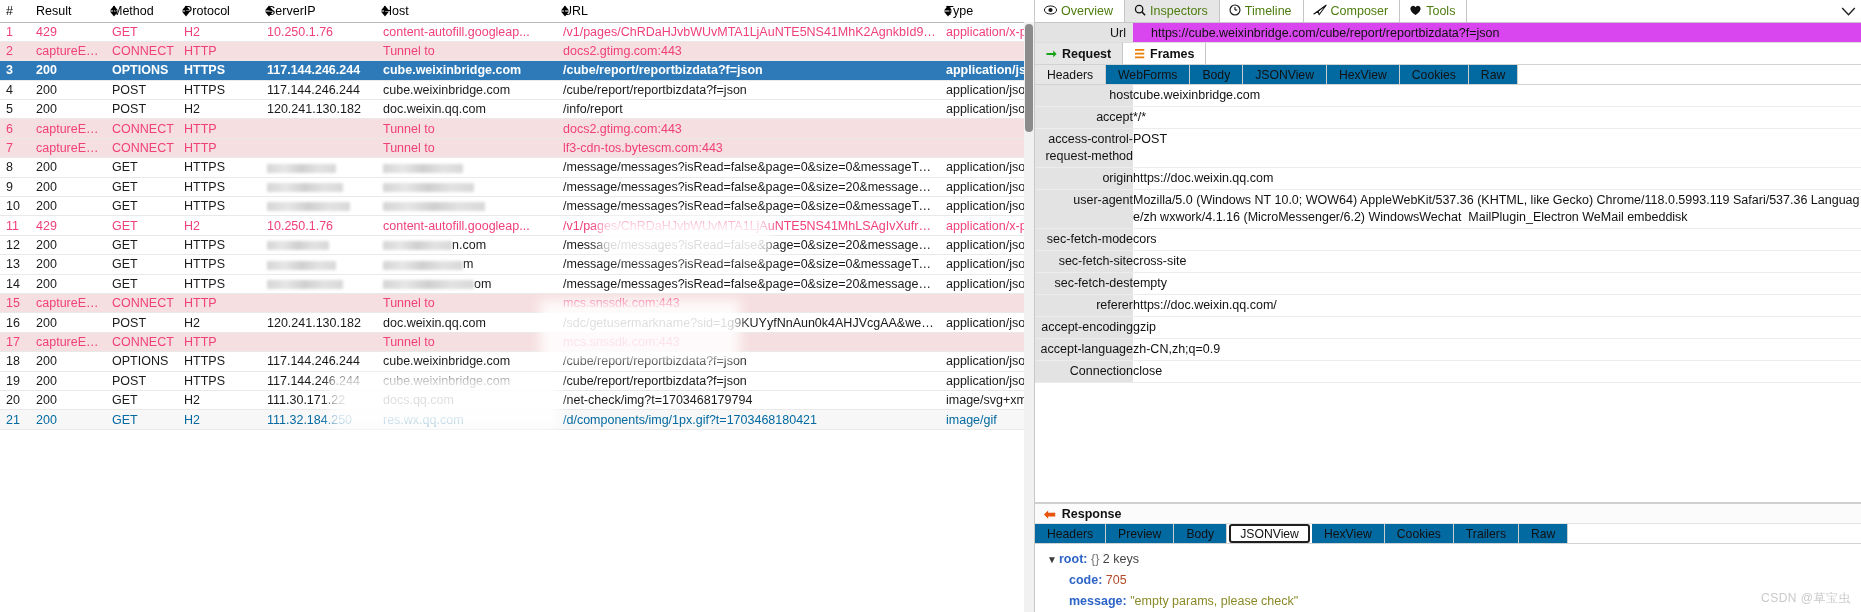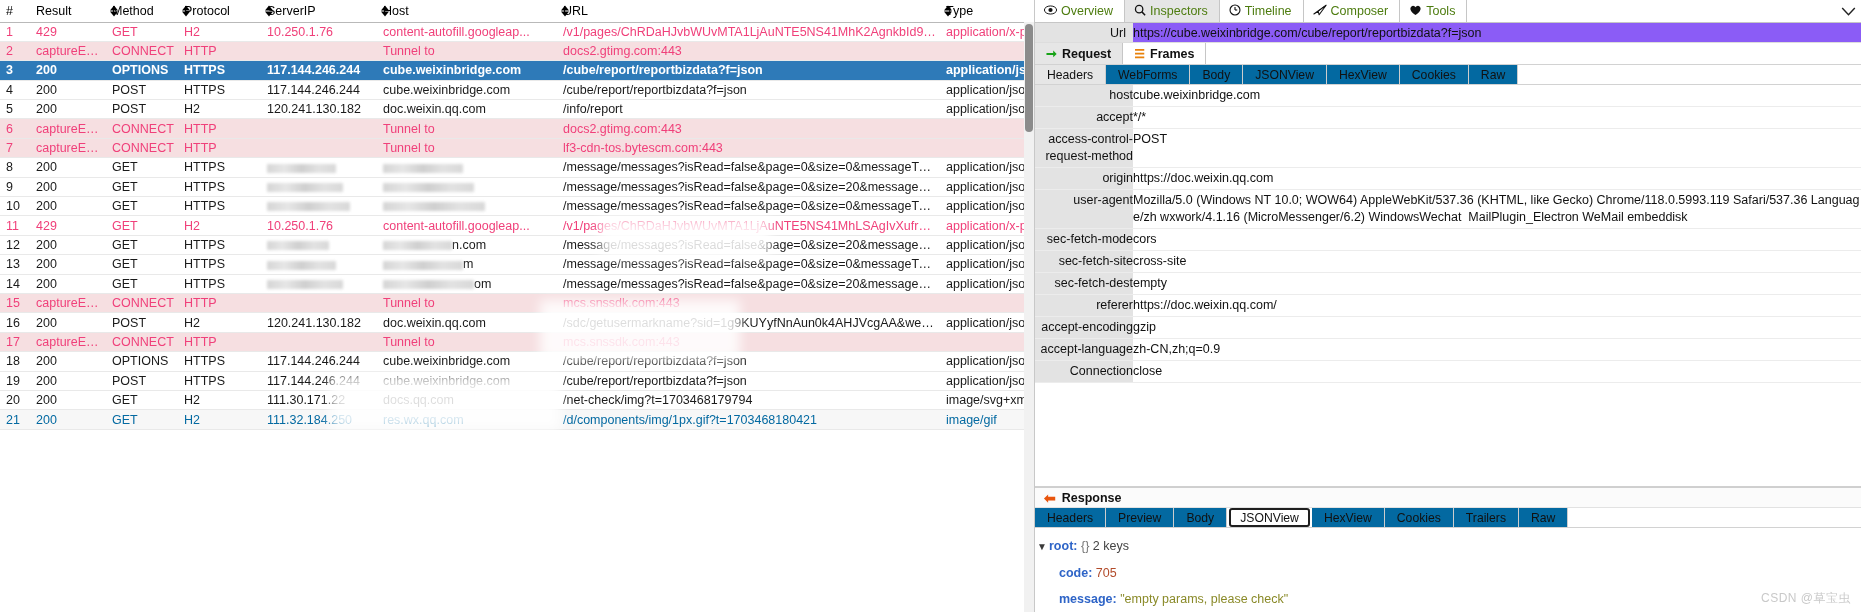--- a/index.html
+++ b/index.html
@@ -163,23 +163,23 @@
   #url-label {
     width: 98px;
     background: #e3e3e3;
     color: #111;
     text-align: right;
     padding-right: 7px;
     display: flex; align-items: center; justify-content: flex-end;
   }
   #url-value {
     flex: 1;
-    padding-left: 0;
+    padding-left: 18px;
     display: flex; align-items: center;
-    background: #8b5cf6;
+    background: #d946ef;
     color: #111;
     overflow: hidden; white-space: nowrap;
   }
 
   #req-tabs {
     height: 22px;
     display: flex;
     align-items: stretch;
     font-size: 12.5px;
     background: #fff;
@@ -265,24 +265,24 @@
     border-top: 1px solid #cfcfcf;
     border-bottom: 1px solid #e2e2e2;
     font-size: 12.5px;
     font-weight: bold;
     color: #111;
   }
   .arrow-orange { color: #e8540c; font-size: 14px; font-weight: bold; }
 
   #json-view {
     font-size: 12.5px;
-    padding: 5px 0 0 2px;
+    padding: 5px 0 0 12px;
     background: #fff;
     flex: 0 0 auto;
-    line-height: 26px;
+    line-height: 21px;
   }
   .jrow { white-space: nowrap; }
   .jtri { color: #3a3a3a; font-size: 10px; display:inline-block; width: 12px;}
   .jkey { color: #2e64c7; font-weight: bold; }
   .jbrace { color: #777; }
   .jcount { color: #444; }
   .jnum { color: #b24b2a; }
   .jstr { color: #8a8a28; }
   .indent1 { padding-left: 22px; }
 

